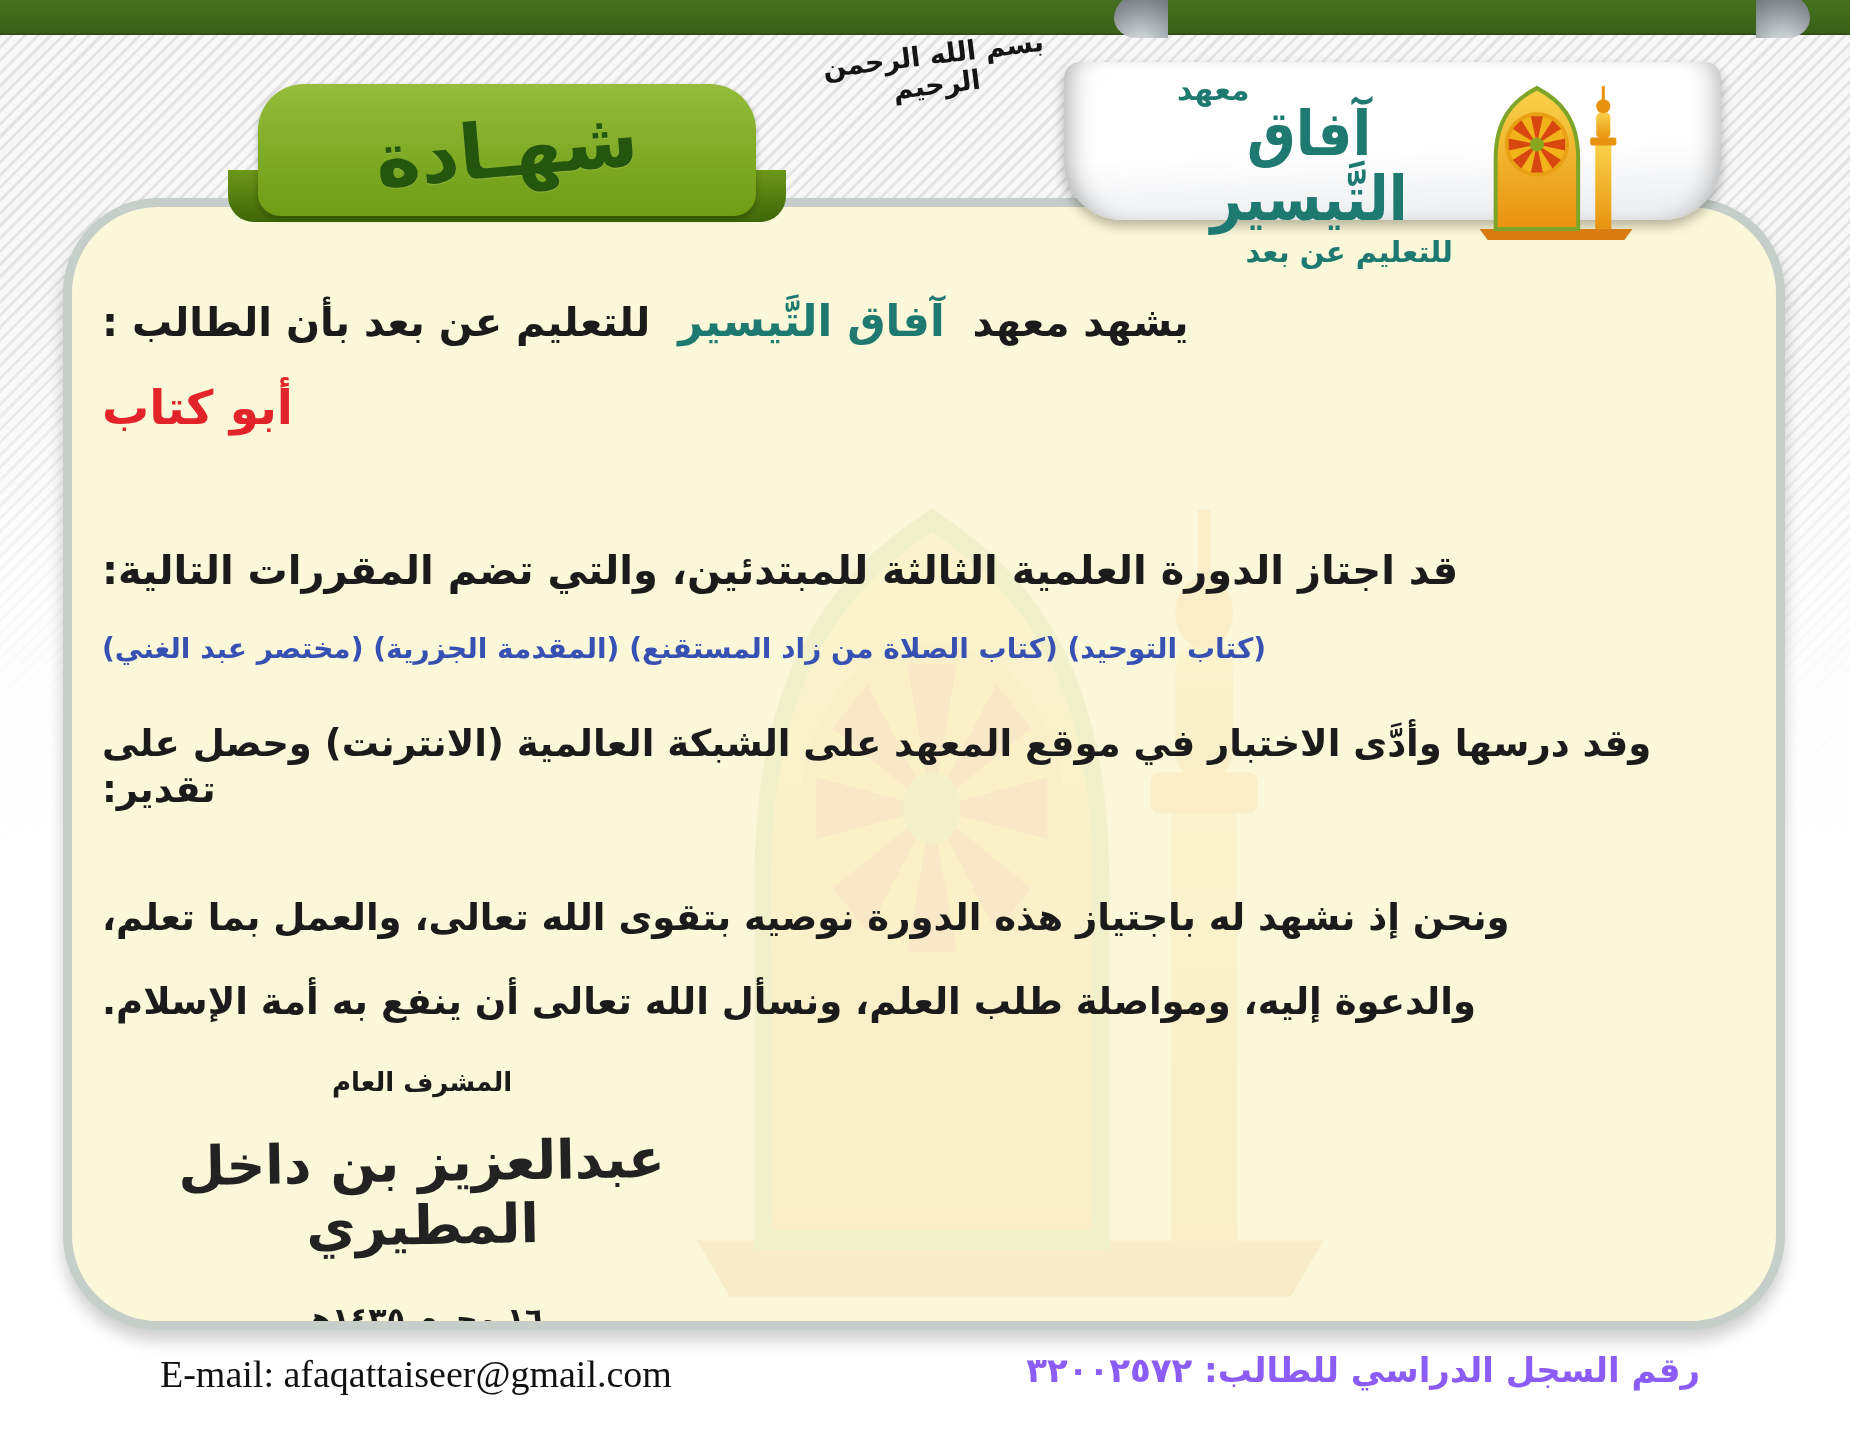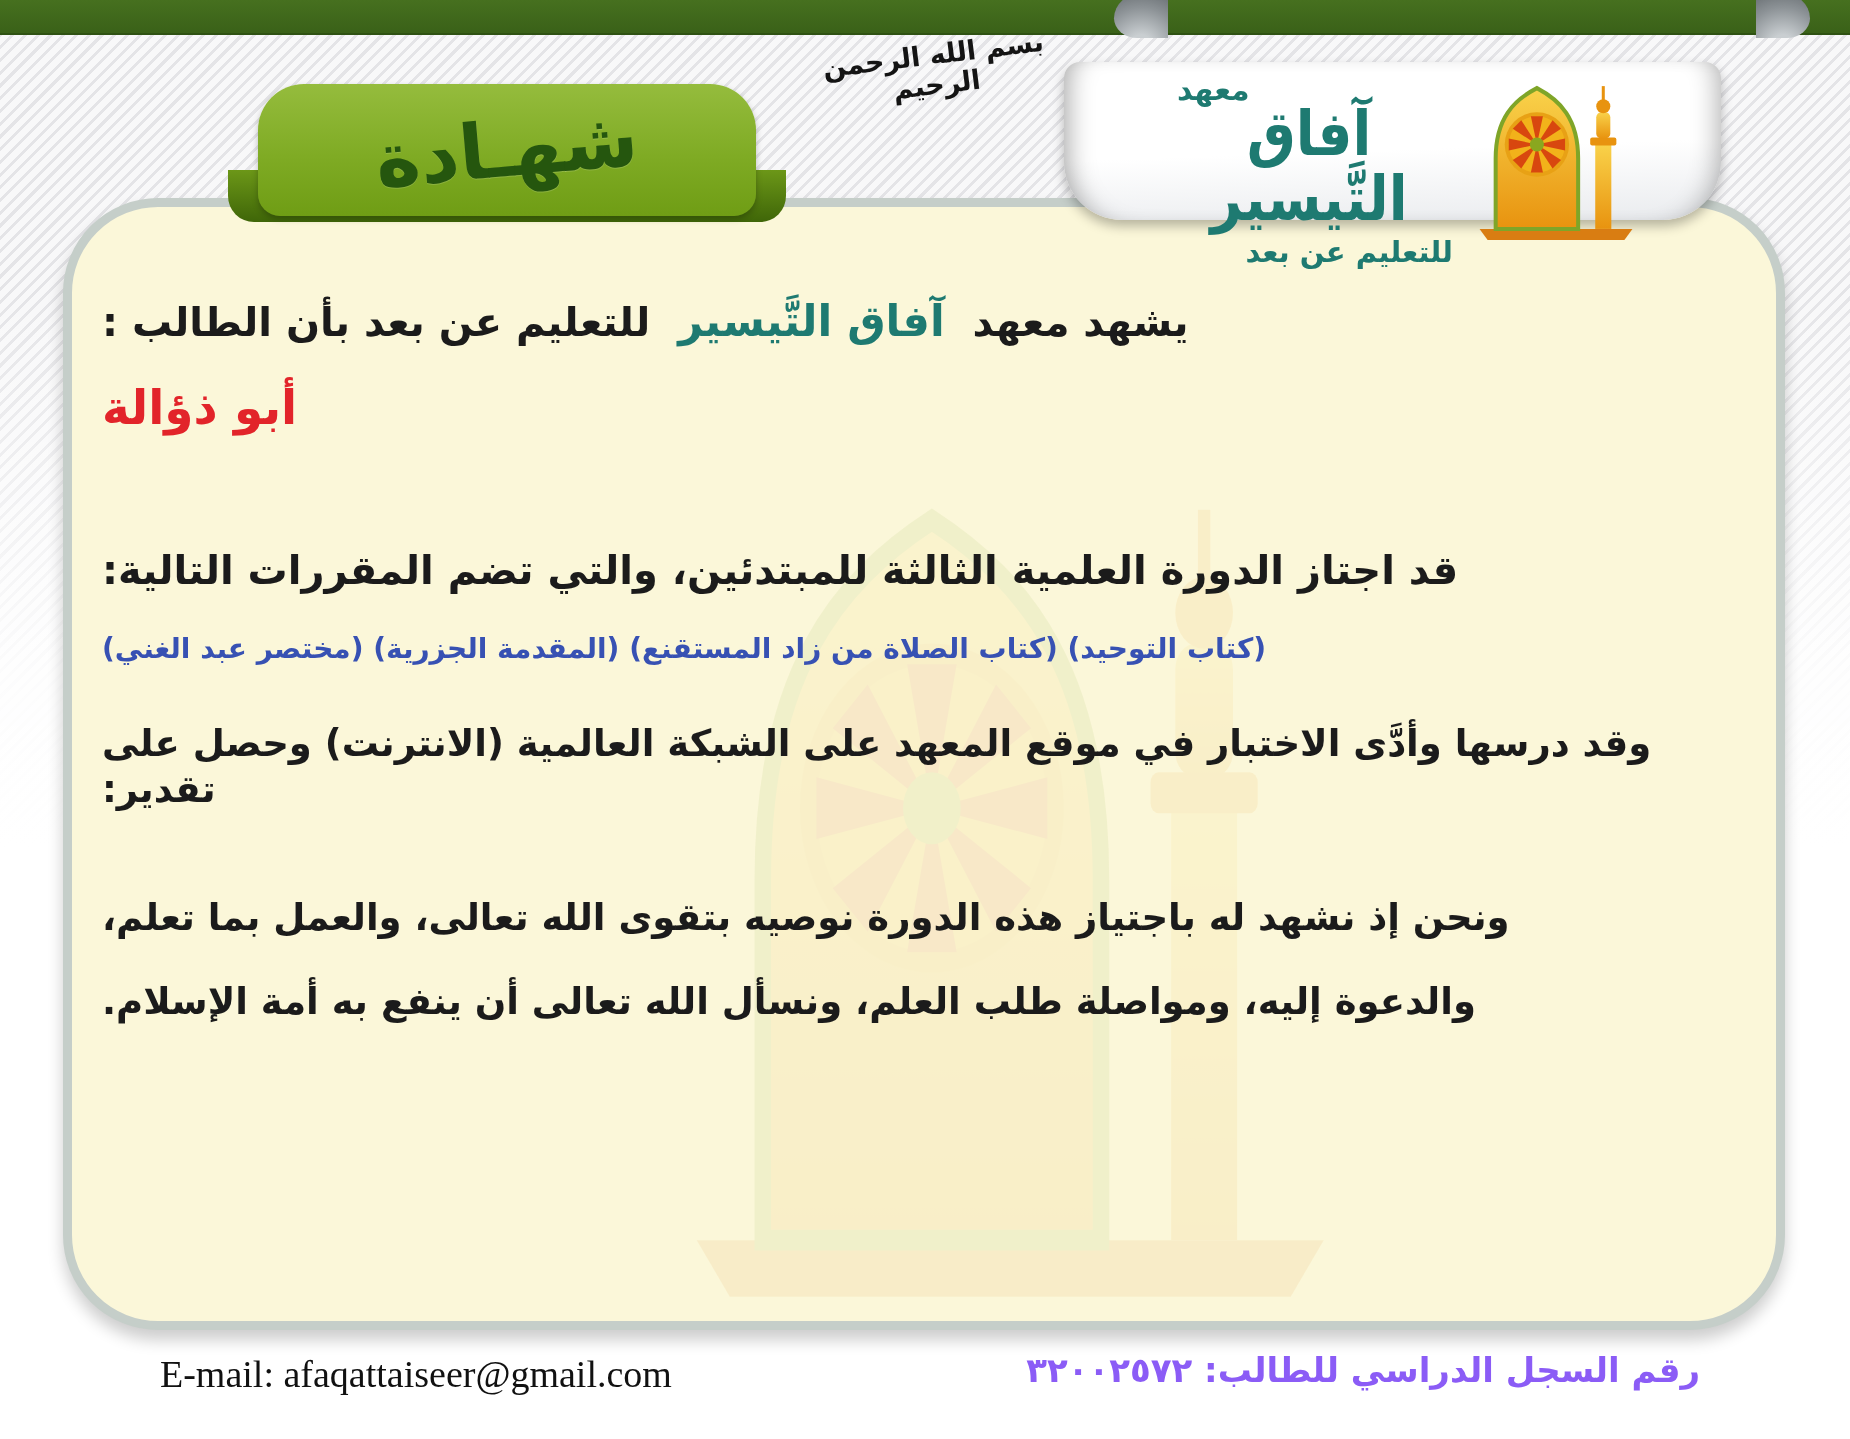--- a/index.html
+++ b/index.html
@@ -164,27 +164,32 @@
     <svg class="watermark" viewBox="0 0 160 175" preserveAspectRatio="none">
       <use href="#mosque-shape"></use>
     </svg>
 
     <div class="line statement">
       <span>يشهد معهد</span>
       <span class="inline-logo">آفاق التَّيسير</span>
       <span>للتعليم عن بعد بأن الطالب :</span>
     </div>
 
-    <div class="line student-name">أبو ذؤالة</div>
+    <div class="line student-name">أبو كتاب</div>
     <div class="line course-intro">قد اجتاز الدورة العلمية الثالثة للمبتدئين، والتي تضم المقررات التالية:</div>
     <div class="line courses">(كتاب التوحيد) (كتاب الصلاة من زاد المستقنع) (المقدمة الجزرية) (مختصر عبد الغني)</div>
     <div class="line exam-line">وقد درسها وأدَّى الاختبار في موقع المعهد على الشبكة العالمية (الانترنت) وحصل على تقدير:</div>
     <div class="line advice1">ونحن إذ نشهد له باجتياز هذه الدورة نوصيه بتقوى الله تعالى، والعمل بما تعلم،</div>
     <div class="line advice2">والدعوة إليه، ومواصلة طلب العلم، ونسأل الله تعالى أن ينفع به أمة الإسلام.</div>
 
+    <div class="sig-block">
+      <div class="sig-title">المشرف العام</div>
+      <div class="sig-name">عبدالعزيز بن داخل المطيري</div>
+      <div class="sig-date">١٦ محرم ١٤٣٥هـ</div>
+    </div>
   </div>
 </div>
 
 <div class="tab-fold"></div>
 <div class="tab">
   <div class="tab-label">شهـادة</div>
 </div>
 
 <div class="bismillah">بسم الله الرحمن الرحيم</div>
 

